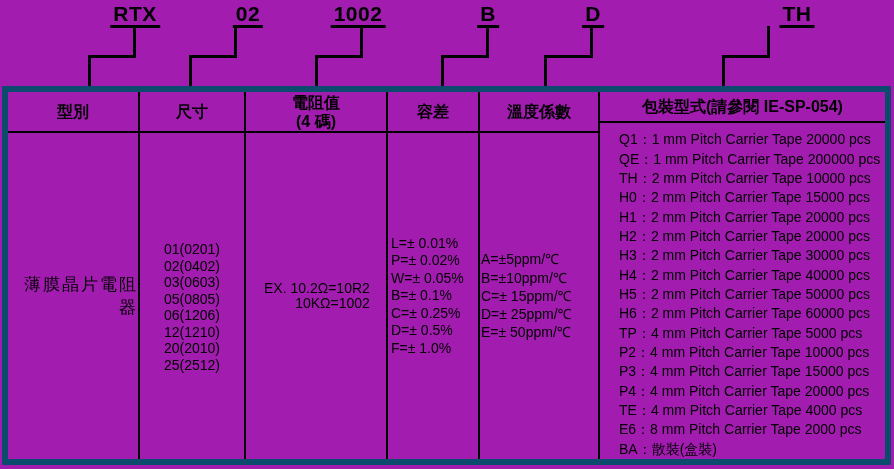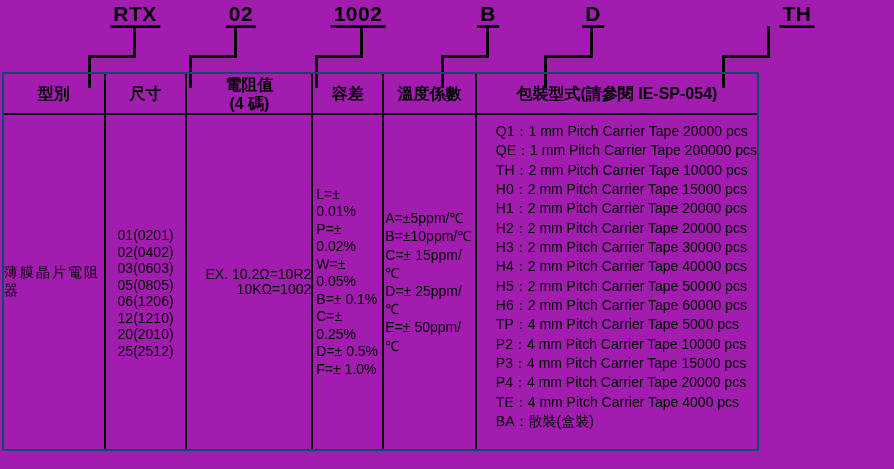--- a/index.html
+++ b/index.html
@@ -20,44 +20,44 @@
     transform:translateX(-50%);
     font-size:21px;
     font-weight:bold;
     line-height:22px;
     letter-spacing:0.5px;
     border-bottom:3px solid #000;
     padding:0 3px 0 3px;
     white-space:nowrap;
   }
   .pn-rtx  { left:135px; }
-  .pn-size { left:241px; }
+  .pn-size { left:248px; }
   .pn-res  { left:358px; }
   .pn-tol  { left:488px; }
   .pn-tc   { left:593px; }
   .pn-pkg  { left:797px; }
 
   
   .ln { position:absolute; background:#000; }
   .v1 { top:26px; width:3px; height:32px; }
   .h  { top:55px; height:3px; }
   .v2 { top:55px; width:3px; height:33px; }
   .c0 .v1 { left:133px; }  .c0 .h { left:88px;  width:48px; }  .c0 .v2 { left:88px; }
   .c1 .v1 { left:234px; }  .c1 .h { left:189px; width:48px; }  .c1 .v2 { left:189px; }
   .c2 .v1 { left:360px; }  .c2 .h { left:315px; width:48px; }  .c2 .v2 { left:315px; }
   .c3 .v1 { left:486px; }  .c3 .h { left:441px; width:48px; }  .c3 .v2 { left:441px; }
   .c4 .v1 { left:590px; }  .c4 .h { left:544px; width:49px; }  .c4 .v2 { left:544px; }
   .c5 .v1 { left:767px; }  .c5 .h { left:722px; width:48px; }  .c5 .v2 { left:722px; }
 
   
   .tbl {
     position:absolute;
-    left:2px; top:72px;
-    width:757px; height:379px;
-    border:2px solid #0c4a6e;
+    left:2px; top:86px;
+    width:889px; height:379px;
+    border:6px solid #0c4a6e;
     display:flex;
     flex-direction:row;
   }
   .col { display:flex; flex-direction:column; }
   .col + .col { border-left:2px solid #000; }
   .col-type { width:130px; }
   .col-size { width:106px; }
   .col-res  { width:142px; }
   .col-tol  { width:92px;  }
   .col-tc   { width:120px; }
@@ -77,21 +77,21 @@
     white-space:nowrap;
   }
   .bcell {
     flex:1;
     display:flex;
     align-items:center;
     font-size:14px;
   }
   .bcell.center { justify-content:center; }
 
-  .type-value { font-size:14px; letter-spacing:2px; text-align:left; }
+  .type-value { font-size:17px; letter-spacing:2px; text-align:right; }
   .size-list  { line-height:16.5px; text-align:left;margin-top:22px; }
   .res-block  { padding-left:18px; line-height:15.5px; white-space:nowrap; }
   .res-line2  { text-align:right; }
   .tol-list   { padding-left:3px; line-height:17.5px; }
   .tc-list    { padding-left:1px; line-height:18.2px; }
   .pkg-cell   { align-items:flex-start; padding:7px 0 0 19px; }
   .pkg-list   { line-height:19.35px; white-space:nowrap; }
 </style>
 </head>
 <body>
@@ -214,19 +214,20 @@
           <div>H2：2 mm Pitch Carrier Tape 20000 pcs</div>
           <div>H3：2 mm Pitch Carrier Tape 30000 pcs</div>
           <div>H4：2 mm Pitch Carrier Tape 40000 pcs</div>
           <div>H5：2 mm Pitch Carrier Tape 50000 pcs</div>
           <div>H6：2 mm Pitch Carrier Tape 60000 pcs</div>
           <div>TP：4 mm Pitch Carrier Tape 5000 pcs</div>
           <div>P2：4 mm Pitch Carrier Tape 10000 pcs</div>
           <div>P3：4 mm Pitch Carrier Tape 15000 pcs</div>
           <div>P4：4 mm Pitch Carrier Tape 20000 pcs</div>
           <div>TE：4 mm Pitch Carrier Tape 4000 pcs</div>
+          <div>E6：8 mm Pitch Carrier Tape 2000 pcs</div>
           <div>BA：散裝(盒裝)</div>
         </div>
       </div>
     </div>
 
   </div>
 </div>
 
 </body></html>

